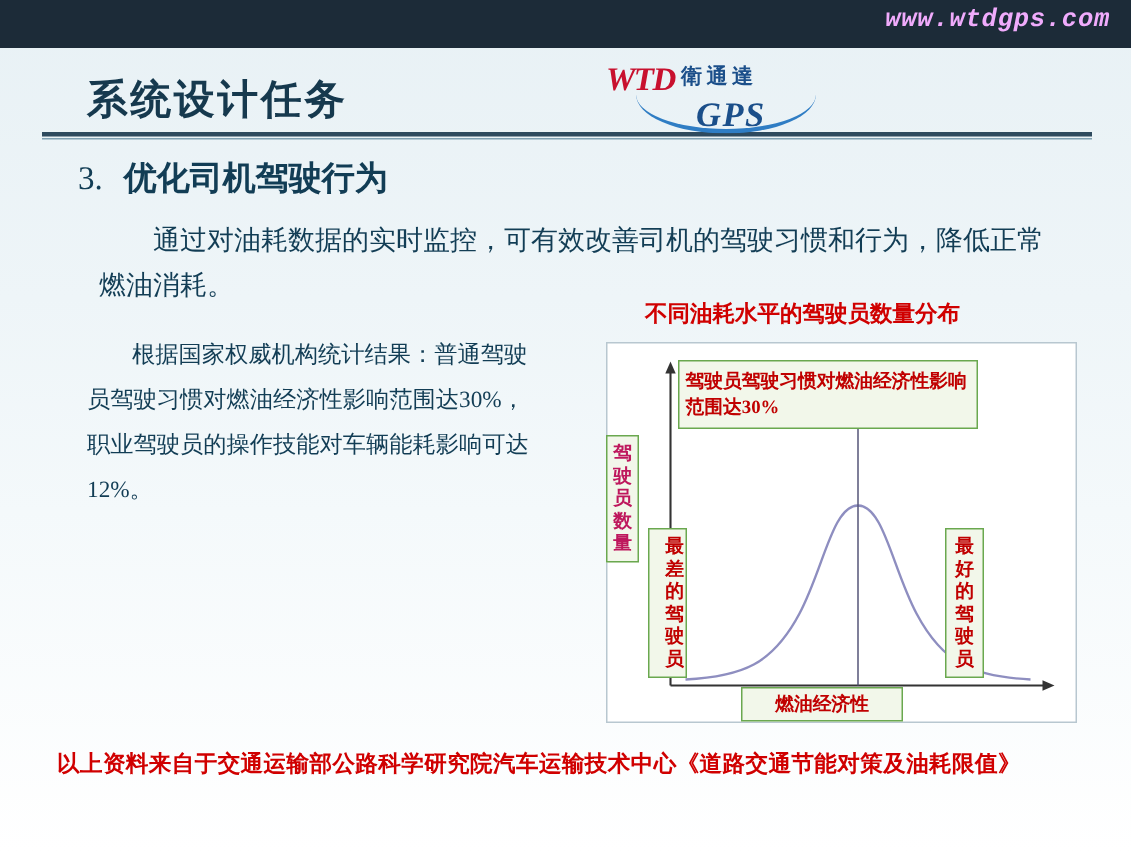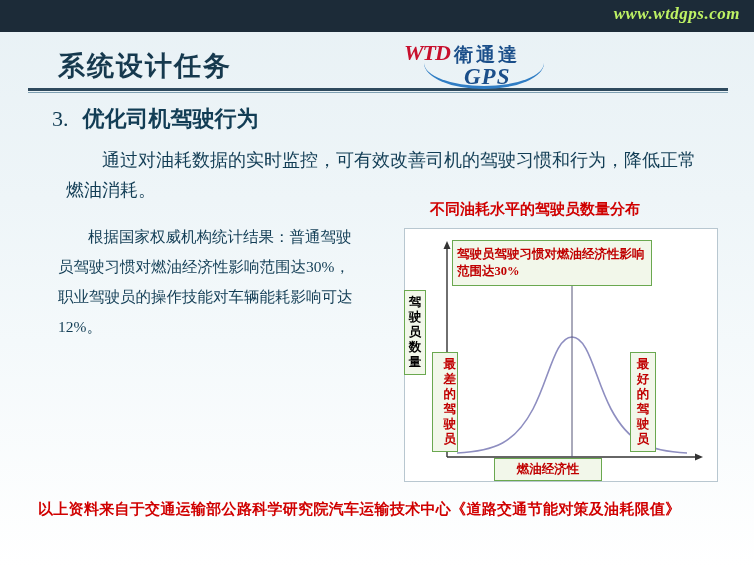--- a/index.html
+++ b/index.html
@@ -25,22 +25,22 @@
     position: absolute;
     top: 0; left: 0;
     width: 754px;
     height: 32px;
     background: #1c2b38;
   }
   .site-url {
     position: absolute;
     top: 4px;
     right: 14px;
-    color: #bef264;
-    font-family: Liberation Serif, serif;
+    color: #f0abfc;
+    font-family: Liberation Mono, monospace;
     font-style: italic;
     font-weight: bold;
     font-size: 17px;
     letter-spacing: 0.5px;
   }
   
   .slide-title {
     position: absolute;
     top: 48px;
     left: 58px;
@@ -84,21 +84,21 @@
     font-size: 22px;
     color: #c8102e;
     letter-spacing: -1px;
   }
   .logo .cn {
     position: absolute;
     top: 2px;
     left: 50px;
     font-family: "Liberation Serif", serif;
     font-weight: bold;
-    font-size: 19px;
+    font-size: 14px;
     color: #1b4f8a;
     letter-spacing: 3px;
   }
   .logo .gps {
     position: absolute;
     top: 24px;
     left: 60px;
     font-family: "Liberation Serif", serif;
     font-weight: bold;
     font-style: italic;
@@ -208,21 +208,21 @@
   .y-axis-label {
     position: absolute;
     top: 290px;
     left: 404px;
     width: 22px;
     background: #f2f7ea;
     border: 1px solid #6aa84f;
     font-family: "Liberation Serif", serif;
     font-size: 12.5px;
     line-height: 15px;
-    color: #000000;
+    color: #be185d;
     font-weight: bold;
     text-align: center;
     padding: 4px 1px;
     box-sizing: border-box;
   }
   .tag-worst {
     position: absolute;
     top: 352px;
     left: 432px;
     width: 26px;

